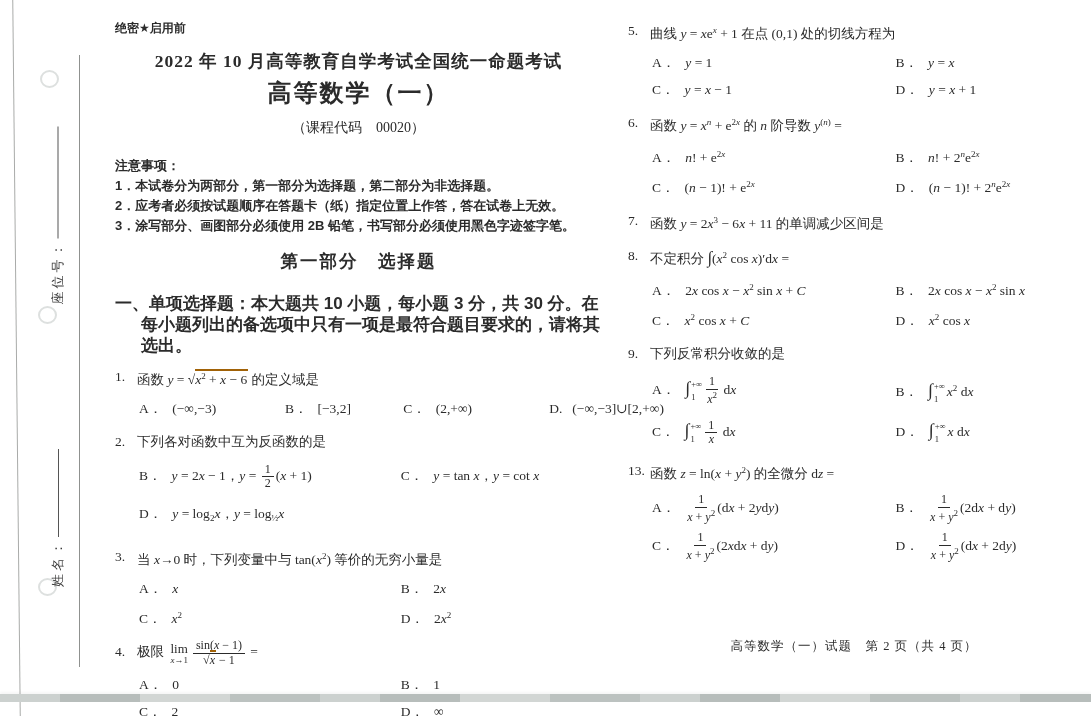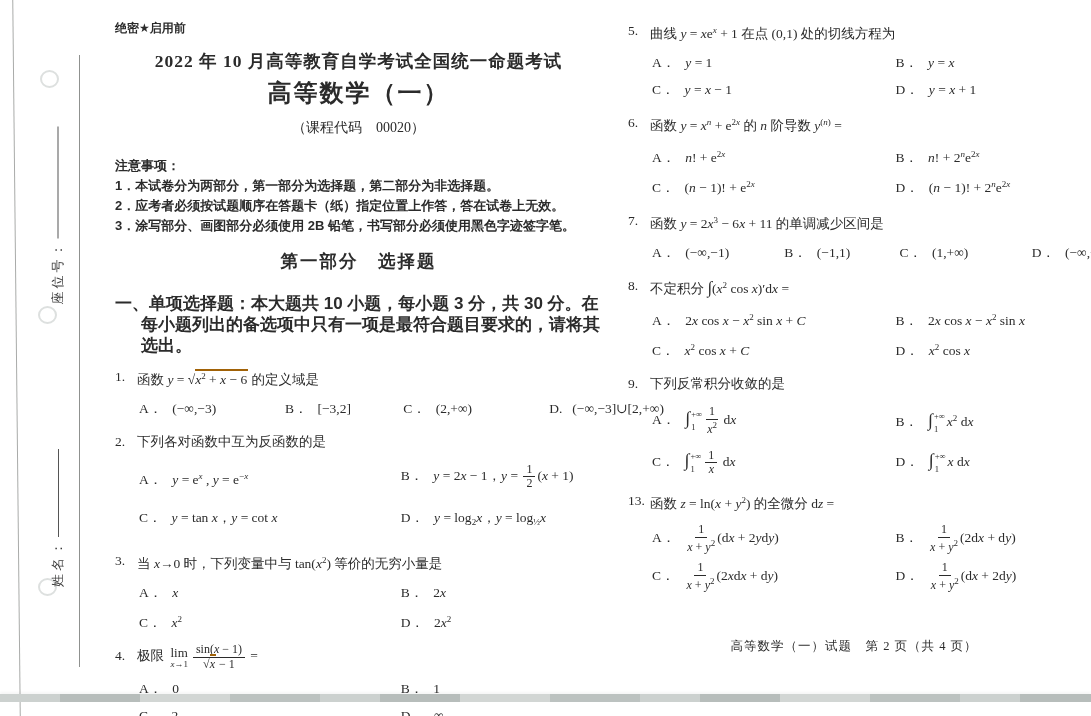--- a/index.html
+++ b/index.html
@@ -112,21 +112,20 @@
           <span class="opt"><span class="ol">C．</span><span>(2,+∞)</span></span>
           <span class="opt"><span class="ol">D.</span><span>(−∞,−3]∪[2,+∞)</span></span>
         </div>
       </div>
       <div class="question">
         <div class="q-stem">
           <span class="q-num">2.</span>
           <span class="q-body">下列各对函数中互为反函数的是</span>
         </div>
         <div class="opts c2 tall">
-          <span class="opt"><span class="ol">A．</span><span><i>y</i> = e<sup><i>x</i></sup> , <i>y</i> = e<sup>−<i>x</i></sup></span></span>
           <span class="opt"><span class="ol">B．</span><span><i>y</i> = 2<i>x</i> − 1，<i>y</i> = <span class="fr">
                 <b>1</b>
                 <span>2</span>
               </span>(<i>x</i> + 1)</span></span>
           <span class="opt"><span class="ol">C．</span><span><i>y</i> = tan <i>x</i>，<i>y</i> = cot <i>x</i></span></span>
           <span class="opt"><span class="ol">D．</span><span><i>y</i> = log<sub>2</sub><i>x</i>，<i>y</i> = log<sub>½</sub><i>x</i></span></span>
         </div>
       </div>
       <div class="question">
         <div class="q-stem">
@@ -185,26 +184,20 @@
           <span class="opt"><span class="ol">B．</span><span><i>n</i>! + 2<sup><i>n</i></sup>e<sup>2<i>x</i></sup></span></span>
           <span class="opt"><span class="ol">C．</span><span>(<i>n</i> − 1)! + e<sup>2<i>x</i></sup></span></span>
           <span class="opt"><span class="ol">D．</span><span>(<i>n</i> − 1)! + 2<sup><i>n</i></sup>e<sup>2<i>x</i></sup></span></span>
         </div>
       </div>
       <div class="question">
         <div class="q-stem">
           <span class="q-num">7.</span>
           <span class="q-body">函数 <i>y</i> = 2<i>x</i><sup>3</sup> − 6<i>x</i> + 11 的单调减少区间是</span>
         </div>
-        <div class="opts c4">
-          <span class="opt"><span class="ol">A．</span><span>(−∞,−1)</span></span>
-          <span class="opt"><span class="ol">B．</span><span>(−1,1)</span></span>
-          <span class="opt"><span class="ol">C．</span><span>(1,+∞)</span></span>
-          <span class="opt"><span class="ol">D．</span><span>(−∞,+∞)</span></span>
-        </div>
       </div>
       <div class="question">
         <div class="q-stem">
           <span class="q-num">8.</span>
           <span class="q-body">不定积分 <span class="big">∫</span>(<i>x</i><sup>2</sup> cos <i>x</i>)′d<i>x</i> =</span>
         </div>
         <div class="opts c2">
           <span class="opt"><span class="ol">A．</span><span>2<i>x</i> cos <i>x</i> − <i>x</i><sup>2</sup> sin <i>x</i> + <i>C</i></span></span>
           <span class="opt"><span class="ol">B．</span><span>2<i>x</i> cos <i>x</i> − <i>x</i><sup>2</sup> sin <i>x</i></span></span>
           <span class="opt"><span class="ol">C．</span><span><i>x</i><sup>2</sup> cos <i>x</i> + <i>C</i></span></span>

